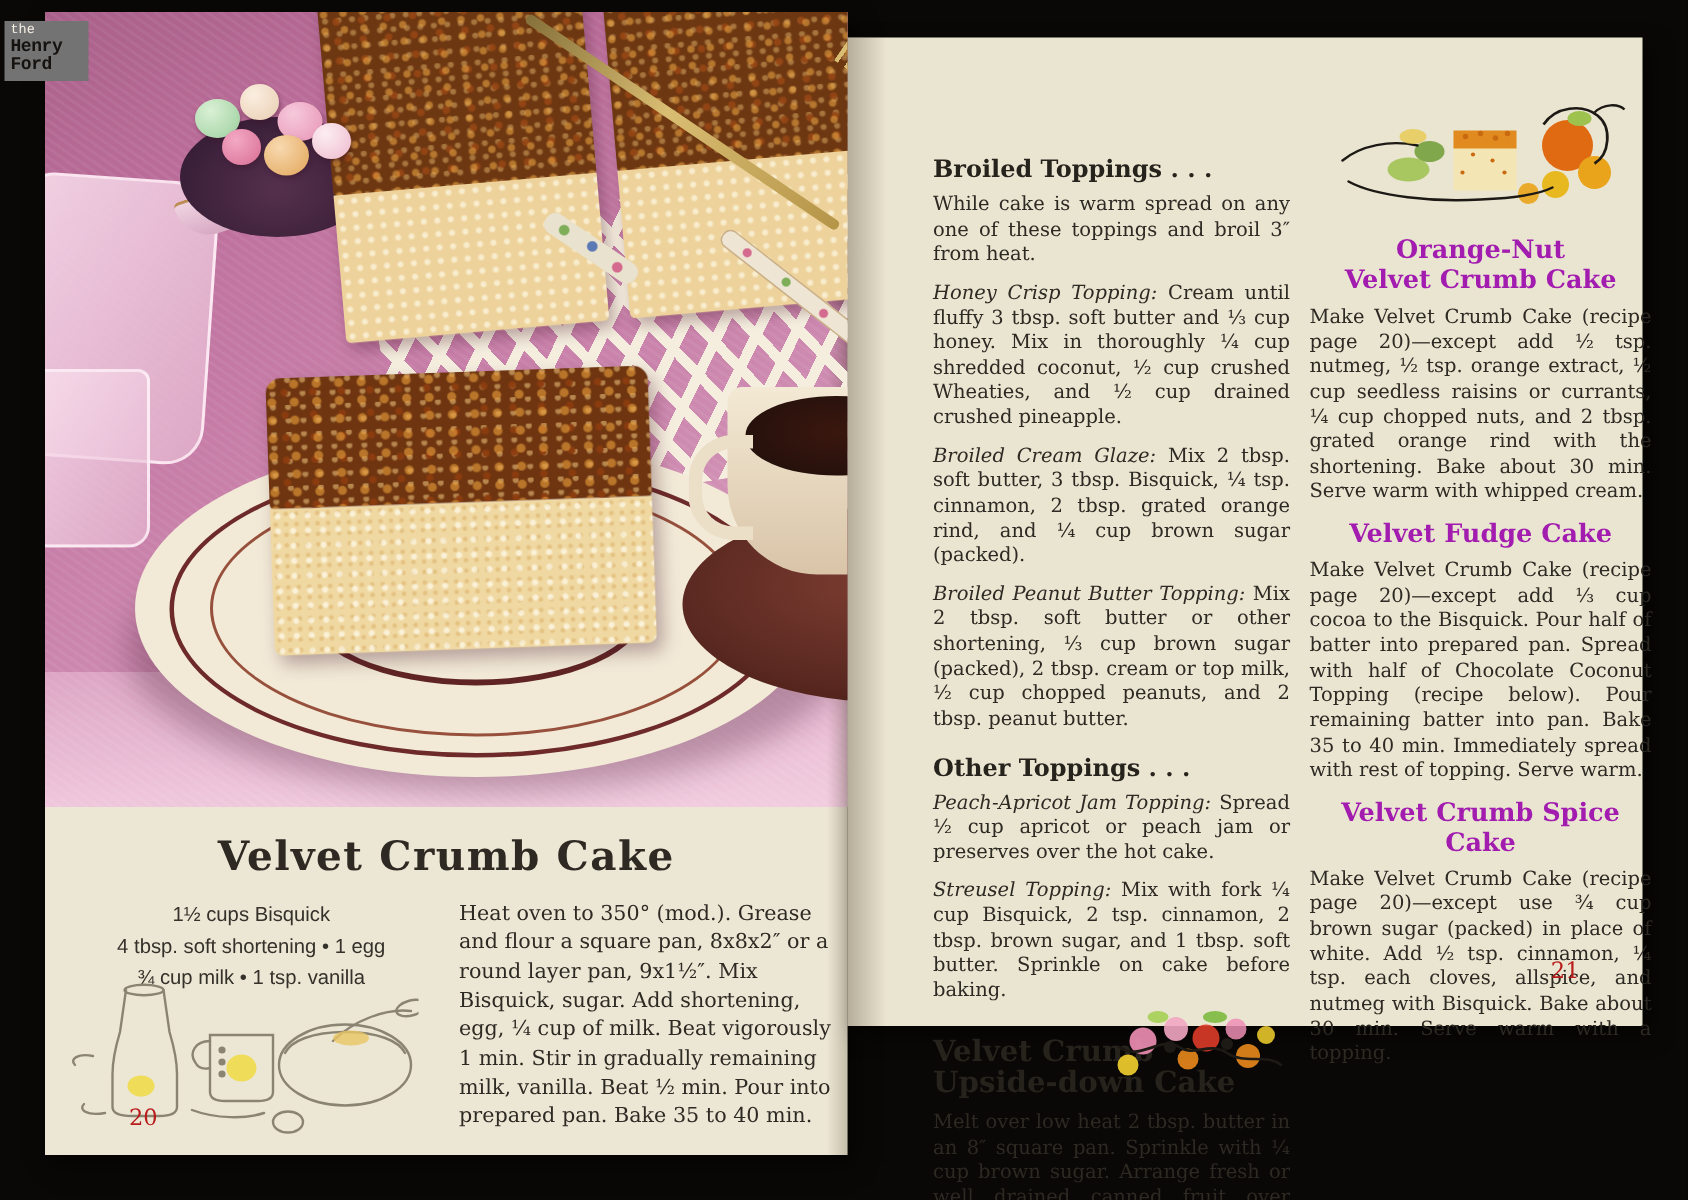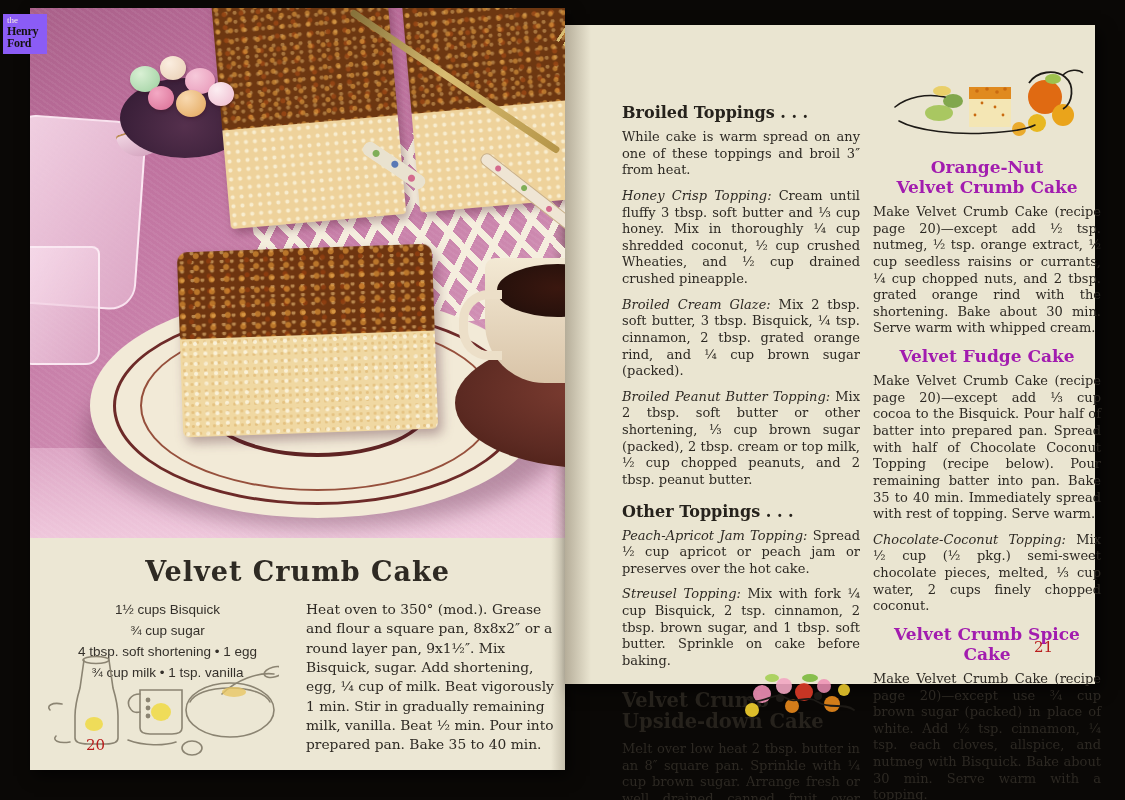--- a/index.html
+++ b/index.html
@@ -10,22 +10,22 @@
   .page{position:absolute;background:#ece7d4;}
   .page-left{left:30px;top:8px;width:535px;height:762px;box-shadow:4px 6px 14px rgba(0,0,0,.6);}
   .page-right{left:565px;top:25px;width:530px;height:659px;background:#eae5d1;
               box-shadow:6px 6px 14px rgba(0,0,0,.6);}
   .gutter-shade{position:absolute;left:0;top:0;width:26px;height:100%;
                 background:linear-gradient(90deg,rgba(60,45,25,.30),rgba(60,45,25,0));pointer-events:none;}
   .page-left::after{content:"";position:absolute;right:0;top:0;width:14px;height:100%;
                 background:linear-gradient(270deg,rgba(60,45,25,.22),rgba(60,45,25,0));}
 
   
-  .hf-logo{position:absolute;left:3px;top:14px;width:44px;height:40px;background:#8b5cf6;
-           z-index:50;padding:2px 0 0 4px;box-sizing:border-box;font-family:Liberation Serif, serif;}
+  .hf-logo{position:absolute;left:3px;top:14px;width:56px;height:40px;background:#737373;
+           z-index:50;padding:2px 0 0 4px;box-sizing:border-box;font-family:Liberation Mono, monospace;}
   .hf-the{display:block;color:#f6efe2;font-size:9px;line-height:9px;}
   .hf-line{display:block;color:#151210;font-weight:bold;font-size:12px;line-height:12px;letter-spacing:-.3px;}
 
   
   .photo{position:absolute;left:0;top:0;width:535px;height:530px;overflow:hidden;
          background:linear-gradient(155deg,#a96089 0%,#bd6f9c 22%,#c77ea8 45%,#cf8db2 65%,#dba6c4 85%,#e4b6cd 100%);}
   .photo::after{content:"";position:absolute;inset:0;
          background:repeating-linear-gradient(35deg,rgba(255,255,255,.05) 0 2px,transparent 2px 5px);}
   .table-front{position:absolute;left:0;top:440px;width:100%;height:90px;
          background:linear-gradient(180deg,rgba(234,190,214,.55),rgba(244,208,226,.85));}
@@ -184,21 +184,20 @@
         <div class="coffee"></div>
         <div class="cup-handle"></div>
       </div>
     </div>
 
     <div class="left-content">
       <h1 class="lp-title">Velvet Crumb Cake</h1>
       <div class="recipe-row">
         <div class="ingredients">
           <div>1½ cups Bisquick</div>
-          <div>¾ cup sugar</div>
           <div>4 tbsp. soft shortening • 1 egg</div>
           <div>¾ cup milk • 1 tsp. vanilla</div>
         </div>
         <div class="instructions">Heat oven to 350° (mod.). Grease and flour a square pan, 8x8x2″ or a round layer pan, 9x1½″. Mix Bisquick, sugar. Add shortening, egg, ¼ cup of milk. Beat vigorously 1 min. Stir in gradually remaining milk, vanilla. Beat ½ min. Pour into prepared pan. Bake 35 to 40 min.</div>
       </div>
       <svg class="kitchen-art" width="235" height="112" viewBox="0 0 235 112">
         <g fill="none" stroke="#8b8472" stroke-width="1.6" stroke-linecap="round">
           <ellipse cx="52" cy="10" rx="13" ry="3.5"></ellipse>
           <path d="M40 10 L36 38 C33 48 31 56 31 66 L31 88 C31 92 36 94 44 94 L62 94 C70 94 74 92 74 88 L74 66 C74 56 72 48 69 38 L65 10"></path>
           <path d="M18 54 C8 52 2 56 6 60"></path>
@@ -286,21 +285,20 @@
       </svg>
 
       <div class="c-head">
         <div>Orange-Nut</div>
         <div>Velvet Crumb Cake</div>
       </div>
       <p>Make Velvet Crumb Cake (recipe page 20)—except add ½ tsp. nutmeg, ½ tsp. orange extract, ½ cup seedless raisins or currants, ¼ cup chopped nuts, and 2 tbsp. grated orange rind with the shortening. Bake about 30 min. Serve warm with whipped cream.</p>
 
       <div class="c-head">Velvet Fudge Cake</div>
       <p>Make Velvet Crumb Cake (recipe page 20)—except add ⅓ cup cocoa to the Bisquick. Pour half of batter into prepared pan. Spread with half of Chocolate Coconut Topping (recipe below). Pour remaining batter into pan. Bake 35 to 40 min. Immediately spread with rest of topping. Serve warm.</p>
-      <p><i>Chocolate-Coconut Topping:</i> <span>Mix ½ cup (½ pkg.) semi-sweet chocolate pieces, melted, ⅓ cup water, 2 cups finely chopped coconut.</span></p>
 
       <div class="c-head">Velvet Crumb Spice Cake</div>
       <p>Make Velvet Crumb Cake (recipe page 20)—except use ¾ cup brown sugar (packed) in place of white. Add ½ tsp. cinnamon, ¼ tsp. each cloves, allspice, and nutmeg with Bisquick. Bake about 30 min. Serve warm with a topping.</p>
 
     </div>
 
     <div class="page-num pn-right">21</div>
   </div>
 
   <div class="hf-logo">

